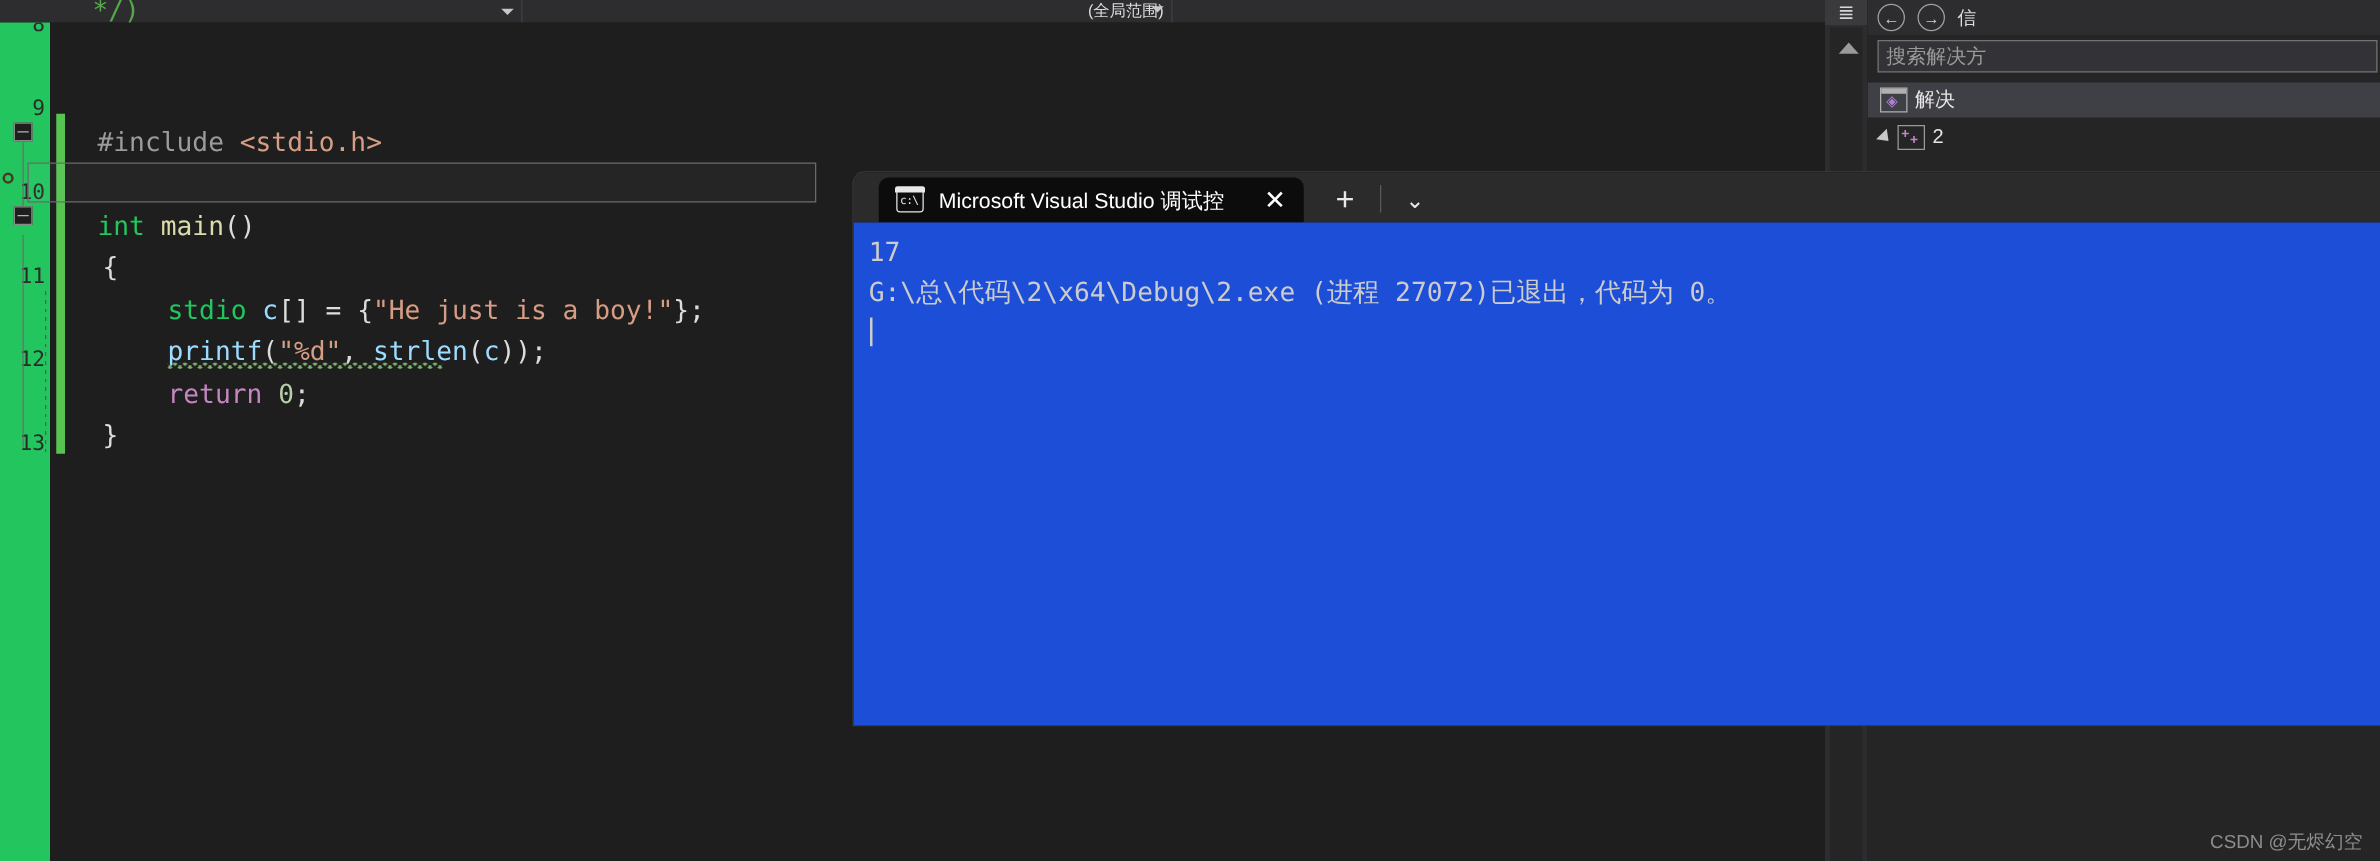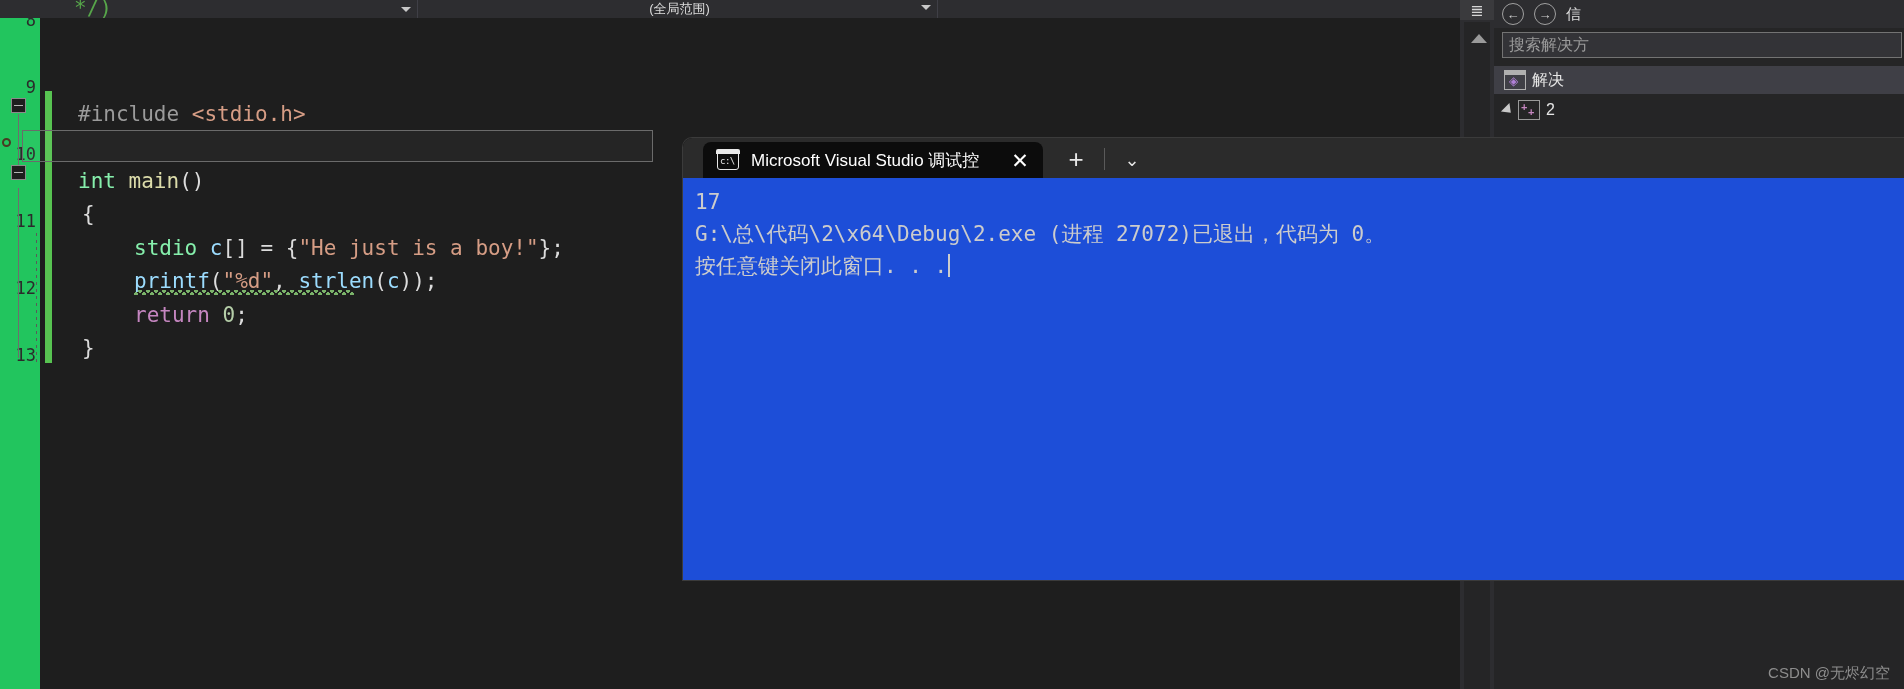--- a/index.html
+++ b/index.html
@@ -15,21 +15,21 @@
   .vs-topbar {
     position: absolute; left: 0; top: 0; width: 1478px; height: 18px;
     background: #2d2d30; display: flex; align-items: center;
   }
   .nav-combo {
     height: 18px; border-right: 1px solid #3f3f46;
     display: flex; align-items: center; justify-content: flex-end;
     padding-right: 6px; color: #c8c8c8; font-size: 12px;
   }
   .nav-combo.left { width: 418px; }
-  .nav-combo.mid  { width: 520px; justify-content: center; padding-left: 10px; position: relative; }
+  .nav-combo.mid  { width: 520px; justify-content: flex-end; padding-left: 10px; position: relative; }
   .nav-combo.mid .caret { position: absolute; right: 6px; top: 5px; }
   .nav-combo.right { width: 540px; }
   .caret {
     width: 0; height: 0;
     border-left: 5px solid transparent; border-right: 5px solid transparent;
     border-top: 5px solid #c8c8c8;
   }
   .combo-label { color: #dcdcdc; font-size: 13px; white-space: nowrap; }
 
   .editor {
@@ -52,21 +52,21 @@
     position: absolute; left: 45px; width: 7px; background: #57c351;
   }
   .code {
     position: absolute; left: 56px; top: 0; width: 1400px; height: 671px;
     font-family: "DejaVu Sans Mono", monospace; font-size: 21px;
     line-height: 33.5px; white-space: pre; color: #dcdcdc;
   }
   .ln { position: absolute; left: 0; white-space: pre; }
   .k-pre   { color: #9b9b9b; }   
   .k-inc   { color: #d69d85; }   
-  .k-type  { color: #86efac; }   
+  .k-type  { color: #22c55e; }   
   .k-fn    { color: #dcdcaa; }   
   .k-id    { color: #9cdcfe; }   
   .k-str   { color: #d69d85; }   
   .k-ret   { color: #c586c0; }   
   .k-num   { color: #b5cea8; }   
   .k-plain { color: #dcdcdc; }
   .k-cmt   { color: #57a64a; }
 
   .fold-box {
     position: absolute; width: 15px; height: 15px;
@@ -334,19 +334,19 @@
         <div class="term-tab-close">✕</div>
       </div>
       <div class="term-newtab">+</div>
       <div class="term-divider"></div>
       <div class="term-dropdown">⌄</div>
     </div>
 
     <div class="term-body">
       <div class="term-line">17</div>
       <div class="term-line">G:\总\代码\2\x64\Debug\2.exe (进程 27072)已退出，代码为 0。</div>
-      <div class="term-line"><span>按任意键关闭此窗口. . .</span><span class="term-cursor"></span></div>
+      <div class="term-line"><span class="term-cursor"></span></div>
     </div>
   </div>
 
   <div class="watermark">CSDN @无烬幻空</div>
 
 </div>
 
 </body></html>

